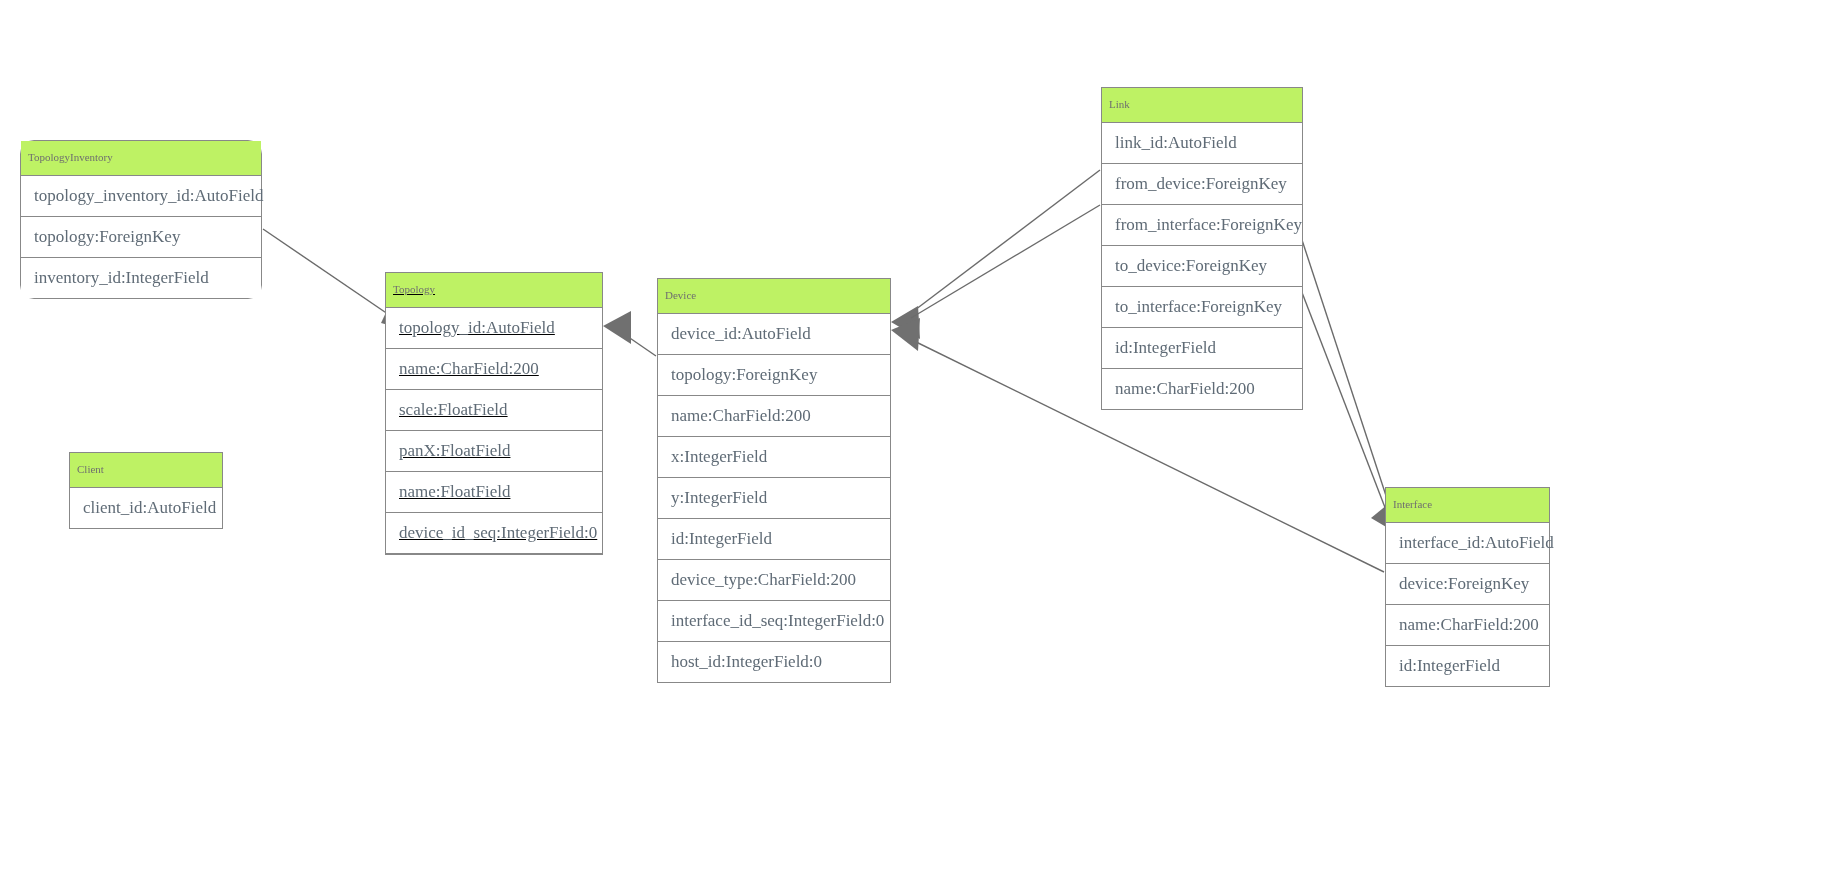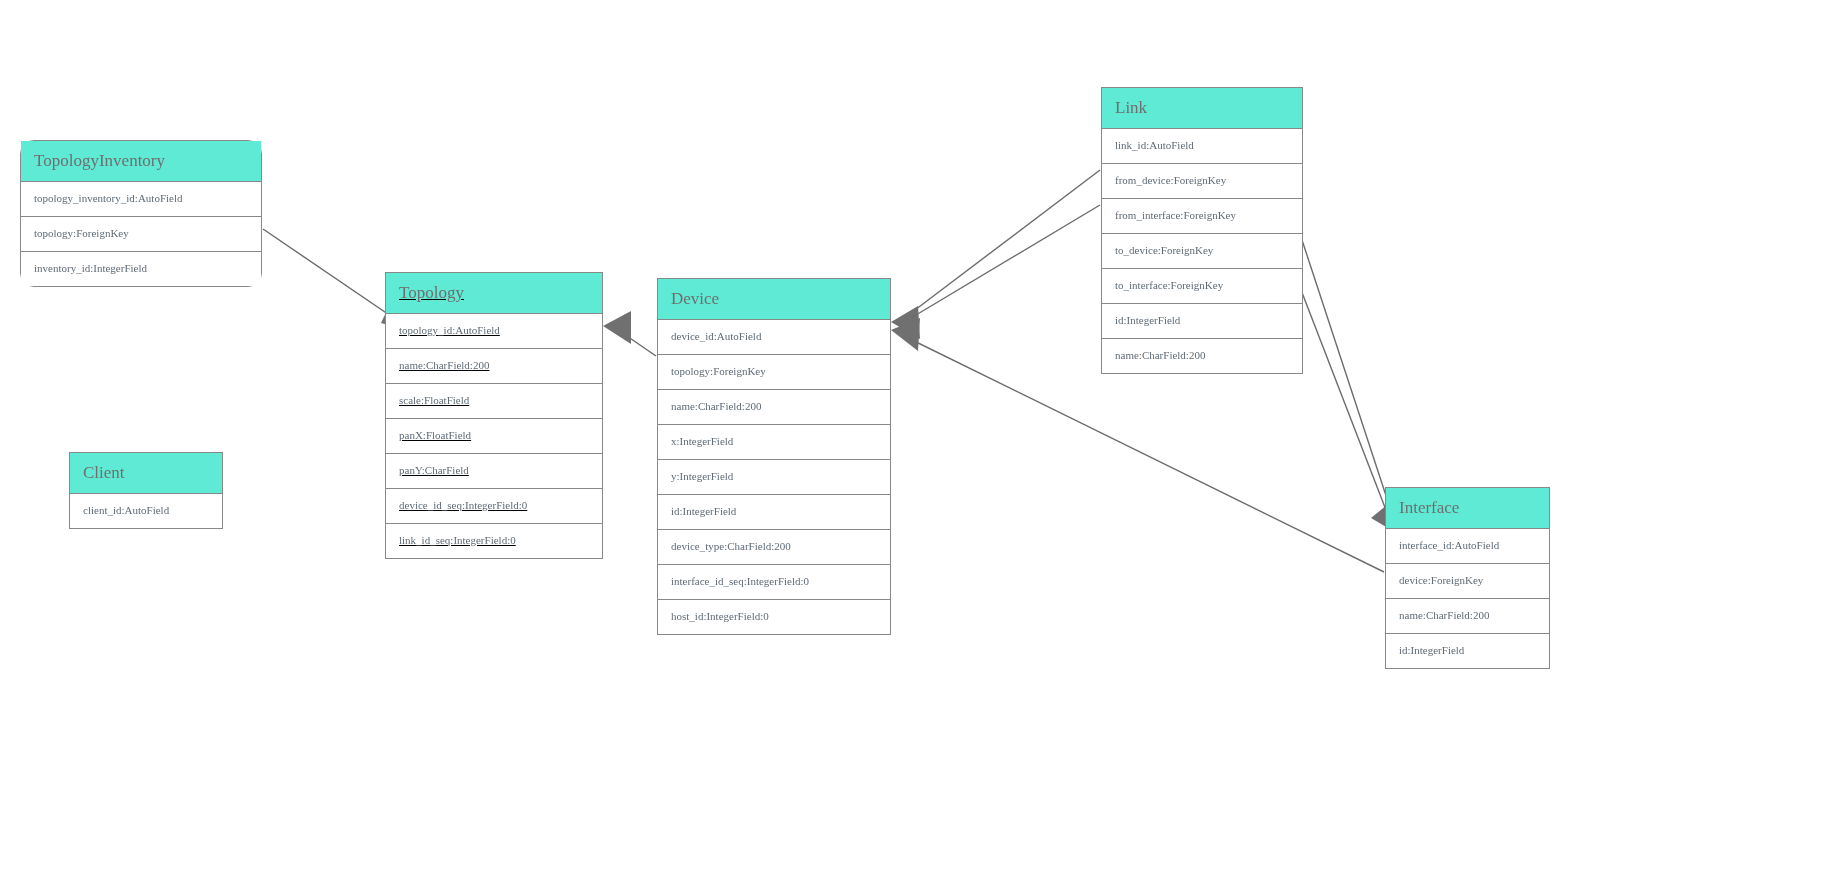--- a/index.html
+++ b/index.html
@@ -28,34 +28,34 @@
   }
   .entity {
     position: absolute;
     box-sizing: border-box;
     border: 1px solid #888888;
     background: #ffffff;
     z-index: 5;
   }
   .entity-header {
     box-sizing: border-box;
-    background: #5eead4;
+    background: #bef264;
     border-bottom: 1px solid #888888;
     color: #6f6f6f;
-    font-size: 17px;
+    font-size: 11px;
     line-height: 1;
-    padding: 11px 13px 12px 13px;
+    padding: 11px 13px 12px 7px;
     white-space: nowrap;
   }
   .entity-field {
     box-sizing: border-box;
     background: #ffffff;
     border-bottom: 1px solid #888888;
     color: #5f6b76;
-    font-size: 11px;
+    font-size: 17px;
     line-height: 1;
     padding: 11px 13px 12px 13px;
     white-space: nowrap;
   }
   .entity-field.last {
     border-bottom: none;
   }
 </style>
 </head>
 <body>
@@ -104,23 +104,22 @@
         <div class="entity-field">topology_inventory_id:AutoField</div>
         <div class="entity-field">topology:ForeignKey</div>
         <div class="entity-field last">inventory_id:IntegerField</div>
       </div>
       <div class="entity" style="left: 385px; top: 272px; width: 218px; text-decoration: underline;">
         <div class="entity-header">Topology</div>
         <div class="entity-field">topology_id:AutoField</div>
         <div class="entity-field">name:CharField:200</div>
         <div class="entity-field">scale:FloatField</div>
         <div class="entity-field">panX:FloatField</div>
-        <div class="entity-field">panY:CharField</div>
+        <div class="entity-field">name:FloatField</div>
         <div class="entity-field">device_id_seq:IntegerField:0</div>
-        <div class="entity-field last">link_id_seq:IntegerField:0</div>
       </div>
       <div class="entity" style="left: 69px; top: 452px; width: 154px;">
         <div class="entity-header">Client</div>
         <div class="entity-field last">client_id:AutoField</div>
       </div>
       <div class="entity" style="left: 657px; top: 269px; width: 234px; margin-top: 9px;">
         <div class="entity-header">Device</div>
         <div class="entity-field">device_id:AutoField</div>
         <div class="entity-field">topology:ForeignKey</div>
         <div class="entity-field">name:CharField:200</div>

